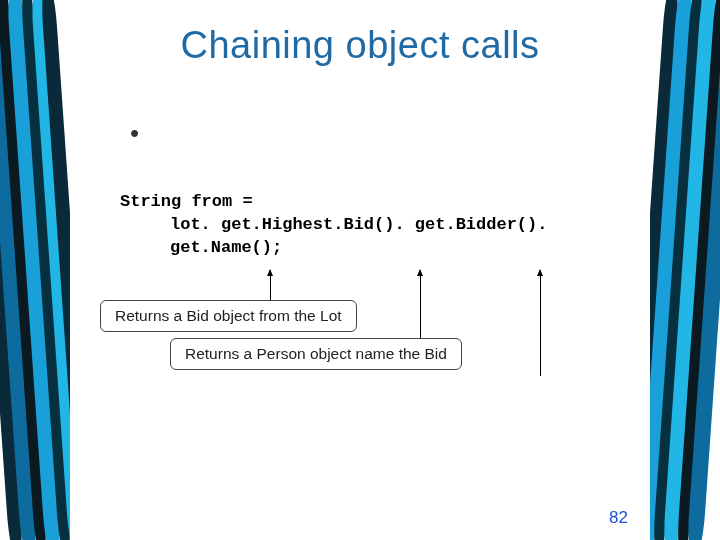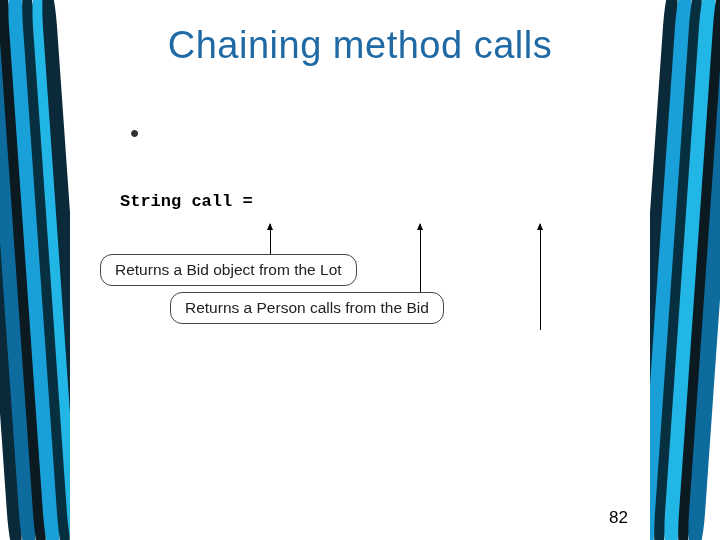--- a/index.html
+++ b/index.html
@@ -76,21 +76,21 @@
   }
   .callouts {
     position: relative;
     margin-top: 10px;
     height: 170px;
   }
   .callout {
     position: absolute;
     background: #fff;
     border: 1px solid #444;
-    border-radius: 12px;
+    border-radius: 6px;
     padding: 6px 14px;
     font-size: 15.5px;
     color: #222;
     font-family: Verdana, sans-serif;
     white-space: nowrap;
   }
   .arrow {
     position: absolute;
     width: 1px;
     background: #000;
@@ -104,21 +104,21 @@
     height: 0;
     border-left: 3.5px solid transparent;
     border-right: 3.5px solid transparent;
     border-bottom: 7px solid #000;
   }
   .page-num {
     position: absolute;
     right: 22px;
     bottom: 12px;
     font-size: 17px;
-    color: #000000;
+    color: #1d4ed8;
     font-family: Verdana, sans-serif;
   }
 </style>
 </head>
 <body>
 
 <div class="bg-left">
   <div class="feather-stripe" style="left:-10px;width:14px;background:#0a2a3a;"></div>
   <div class="feather-stripe" style="left:2px;width:16px;background:#0e6b9e;"></div>
   <div class="feather-stripe" style="left:16px;width:12px;background:#0a1a20;"></div>
@@ -131,34 +131,35 @@
 <div class="bg-right">
   <div class="feather-stripe" style="left:-4px;width:14px;background:#0a2a3a;transform:rotate(4deg);"></div>
   <div class="feather-stripe" style="left:8px;width:16px;background:#1aa0d8;transform:rotate(4deg);"></div>
   <div class="feather-stripe" style="left:22px;width:12px;background:#063040;transform:rotate(4deg);"></div>
   <div class="feather-stripe" style="left:32px;width:16px;background:#22b6e6;transform:rotate(4deg);"></div>
   <div class="feather-stripe" style="left:46px;width:12px;background:#0a1a20;transform:rotate(4deg);"></div>
   <div class="feather-stripe" style="left:56px;width:16px;background:#0e6b9e;transform:rotate(4deg);"></div>
 </div>
 
 <div class="content">
-  <h1 class="title">Chaining method calls</h1>
+  <h1 class="title">Chaining object calls</h1>
 
   <div class="bullet-row">
     <span class="bullet-dot">•</span>
   </div>
 
   <div class="code-block">
-    <div>String call =</div>
+    <div>String from =</div>
+    <div class="code-line2">lot. get.Highest.Bid(). get.Bidder(). get.Name();</div>
   </div>
 
   <div class="callouts">
 
     <div class="arrow" style="left:200px; top:0; height:30px;"></div>
     <div class="arrow" style="left:350px; top:0; height:68px;"></div>
     <div class="arrow" style="left:470px; top:0; height:106px;"></div>
 
     <div class="callout" style="left:30px; top:30px;">Returns a Bid object from the Lot</div>
-    <div class="callout" style="left:100px; top:68px;">Returns a Person calls from the Bid</div>
+    <div class="callout" style="left:100px; top:68px;">Returns a Person object name the Bid</div>
   </div>
 
   <div class="page-num">82</div>
 </div>
 
 </body></html>

